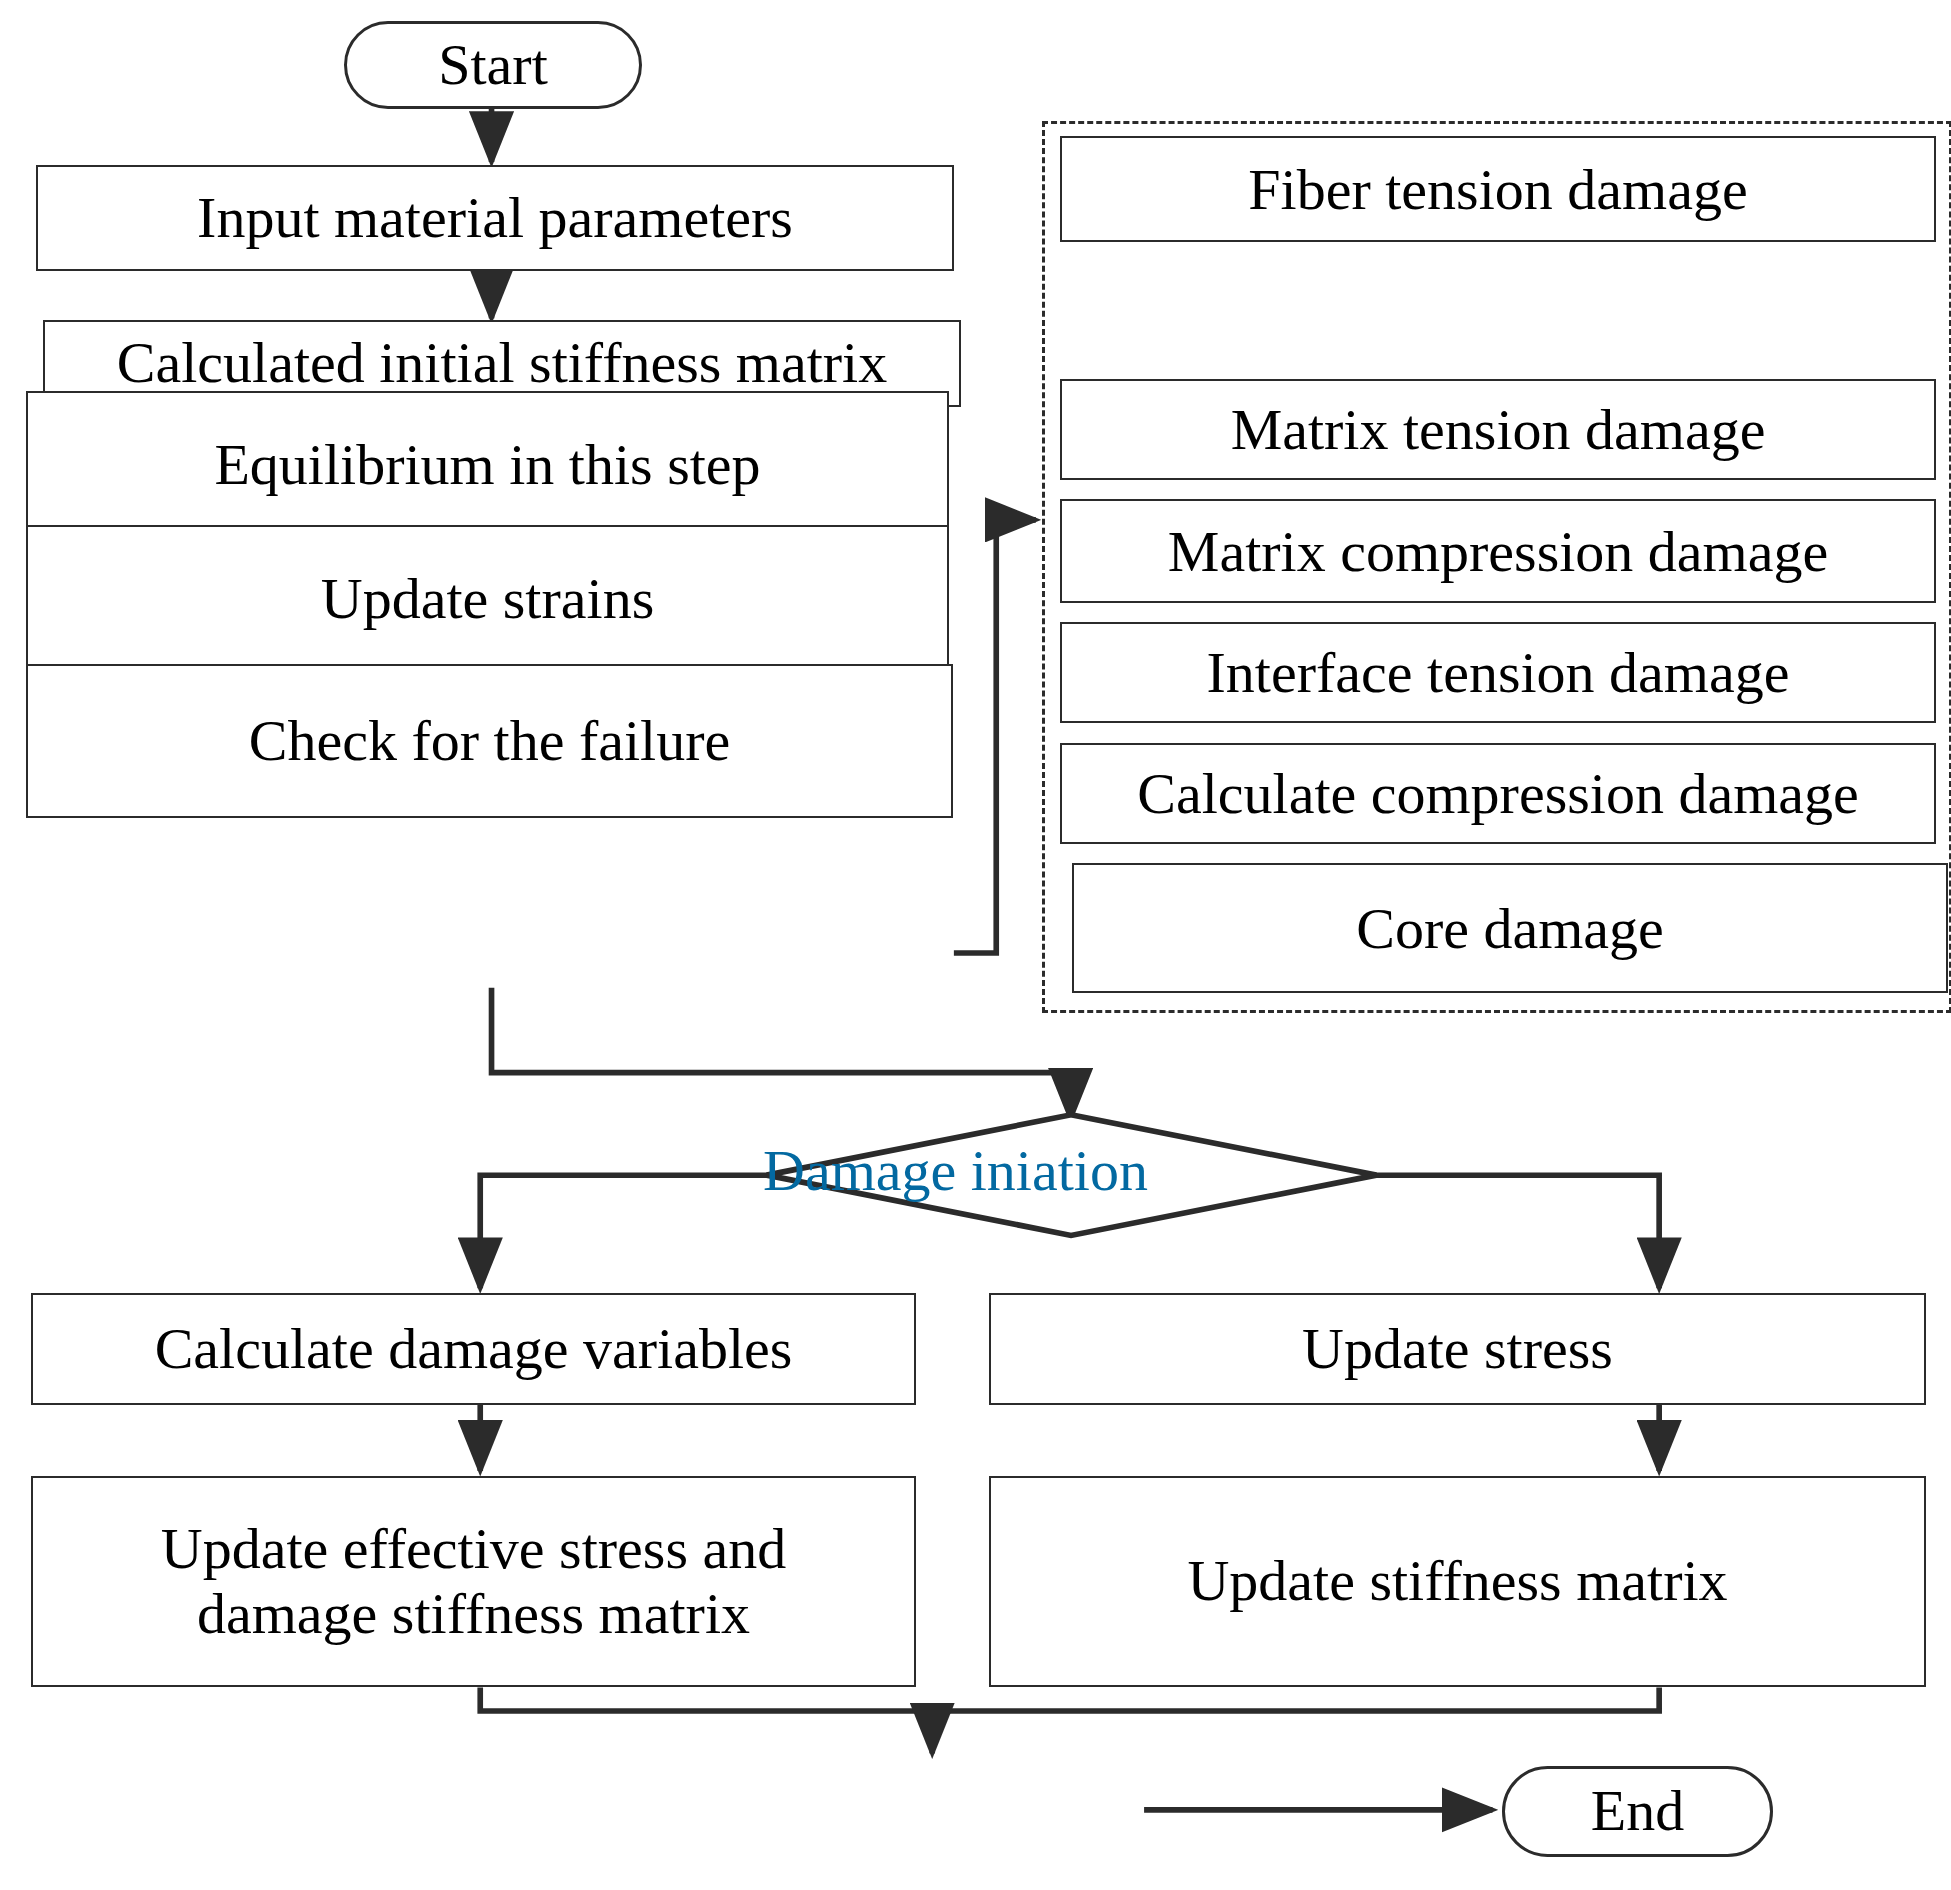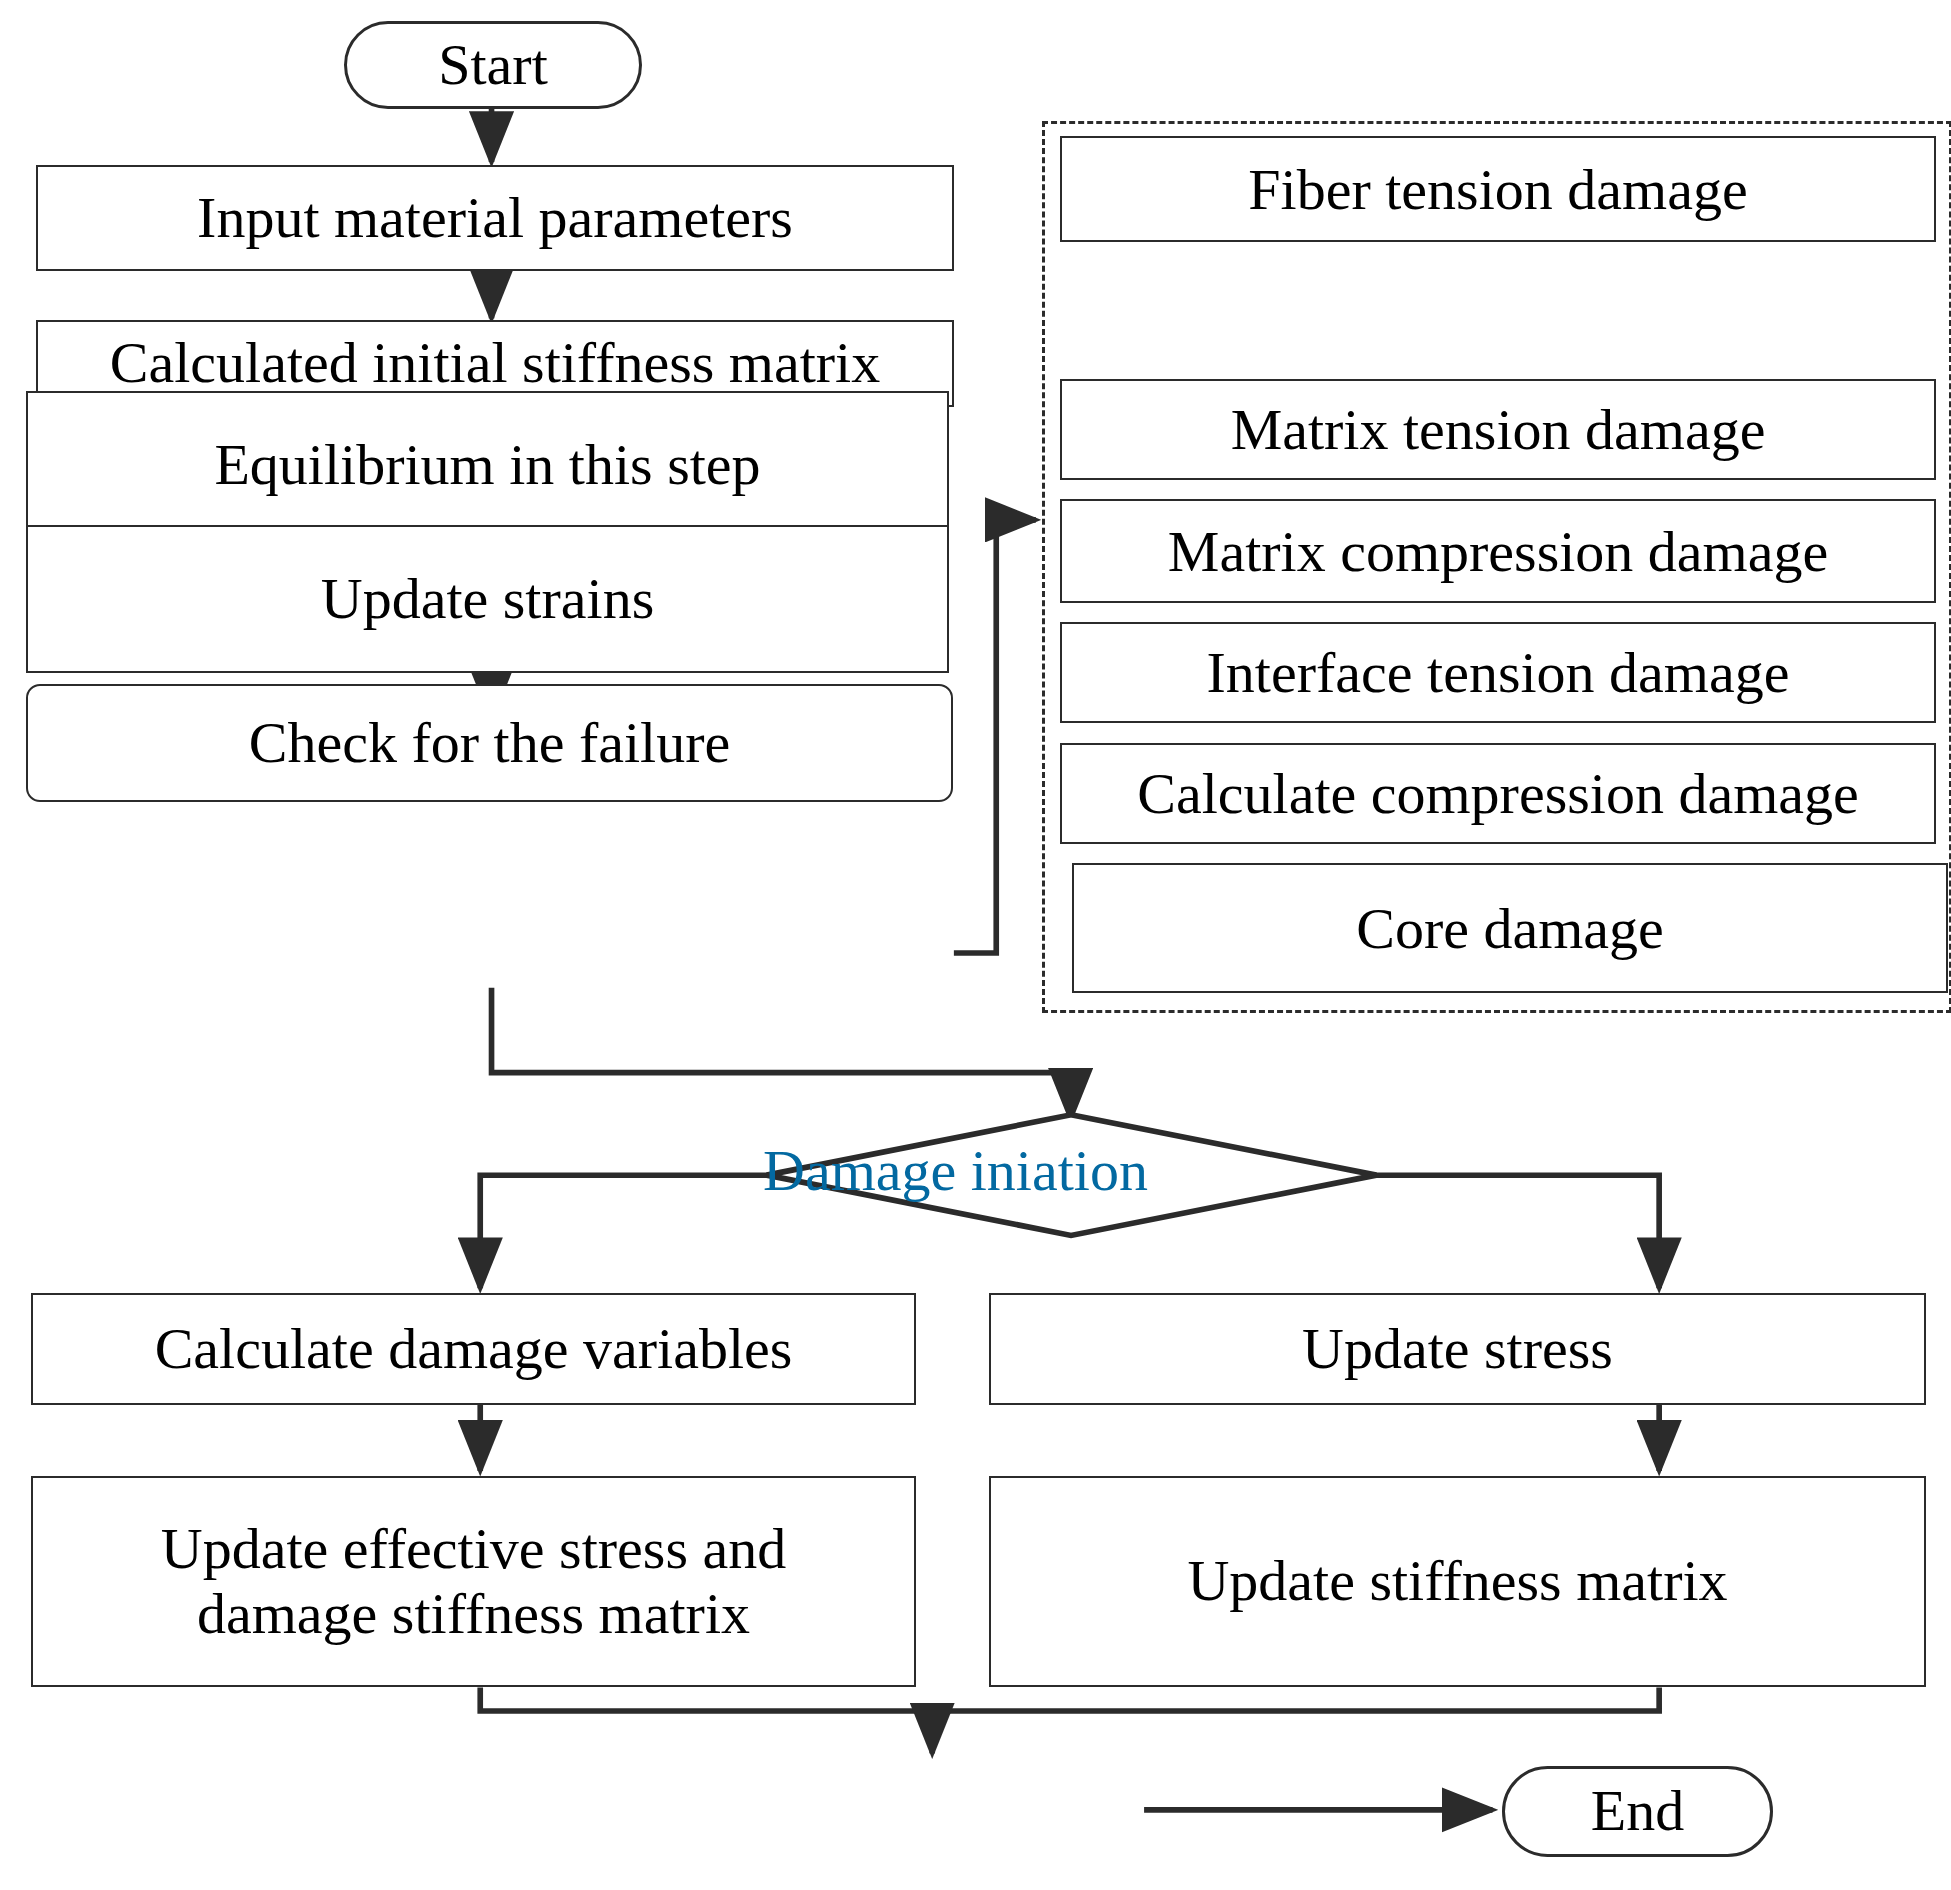--- a/index.html
+++ b/index.html
@@ -116,33 +116,33 @@
   </svg>
 
   <div class="node terminator fs62" style="left:344px; top:21px; width:298px; height:88px;">
     <span>Start</span>
   </div>
 
   <div class="node fs62" style="left:36px; top:165px; width:918px; height:106px;">
     <span>Input material parameters</span>
   </div>
 
-  <div class="node fs62" style="left:36px; top:320px; width:918px; height:87px;">
+  <div class="node fs62" style="left:43px; top:320px; width:918px; height:87px;">
     <span>Calculated initial stiffness matrix</span>
   </div>
 
   <div class="node fs62" style="left:26px; top:391px; width:923px; height:148px;">
     <span>Equilibrium in this step</span>
   </div>
 
   <div class="node fs62" style="left:26px; top:525px; width:923px; height:148px;">
     <span>Update strains</span>
   </div>
 
-  <div class="node fs62" style="left:26px; top:684px; width:927px; height:118px;border-radius:14px;">
+  <div class="node fs62" style="left:26px; top:664px; width:927px; height:154px;">
     <span>Check for the failure</span>
   </div>
 
   <div class="dashed-group" style="left:1042px; top:121px; width:910px; height:892px;">
   </div>
 
   <div class="sub-node fs62" style="left:1060px; top:136px; width:876px; height:106px;">
     <span>Fiber tension damage</span>
   </div>
   <div class="sub-node fs62" style="left:1060px; top:379px; width:876px; height:101px;">

